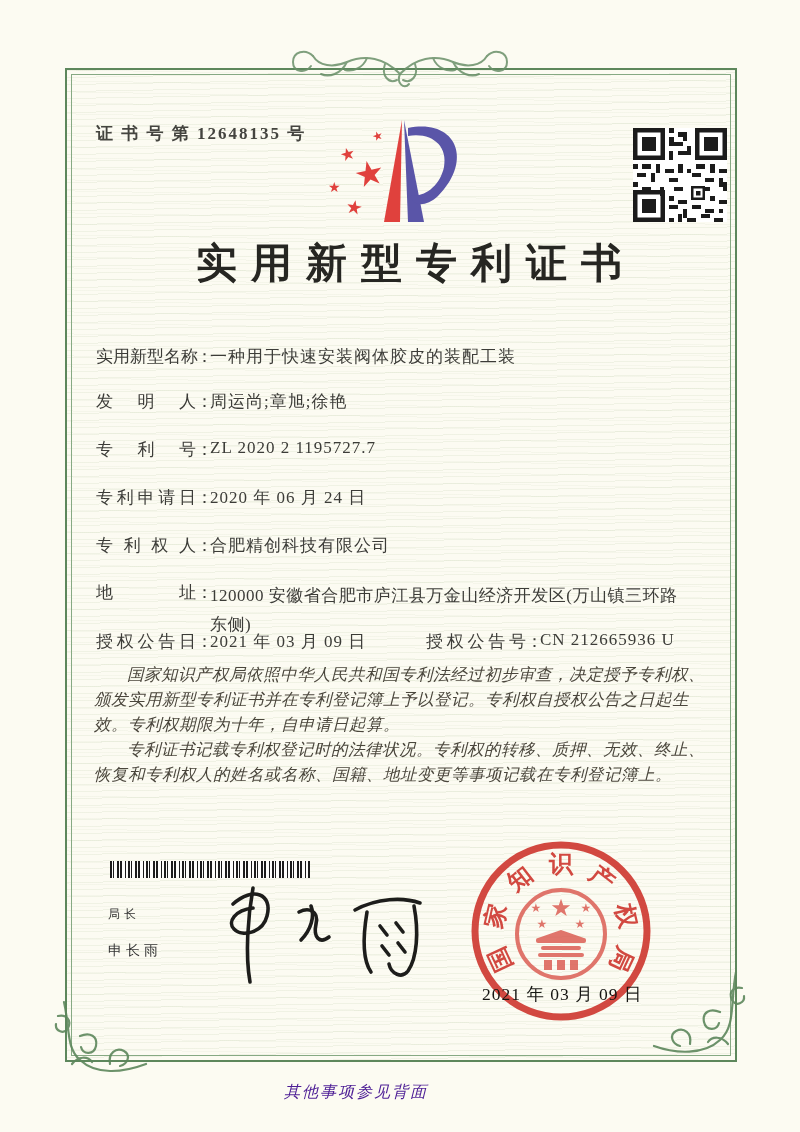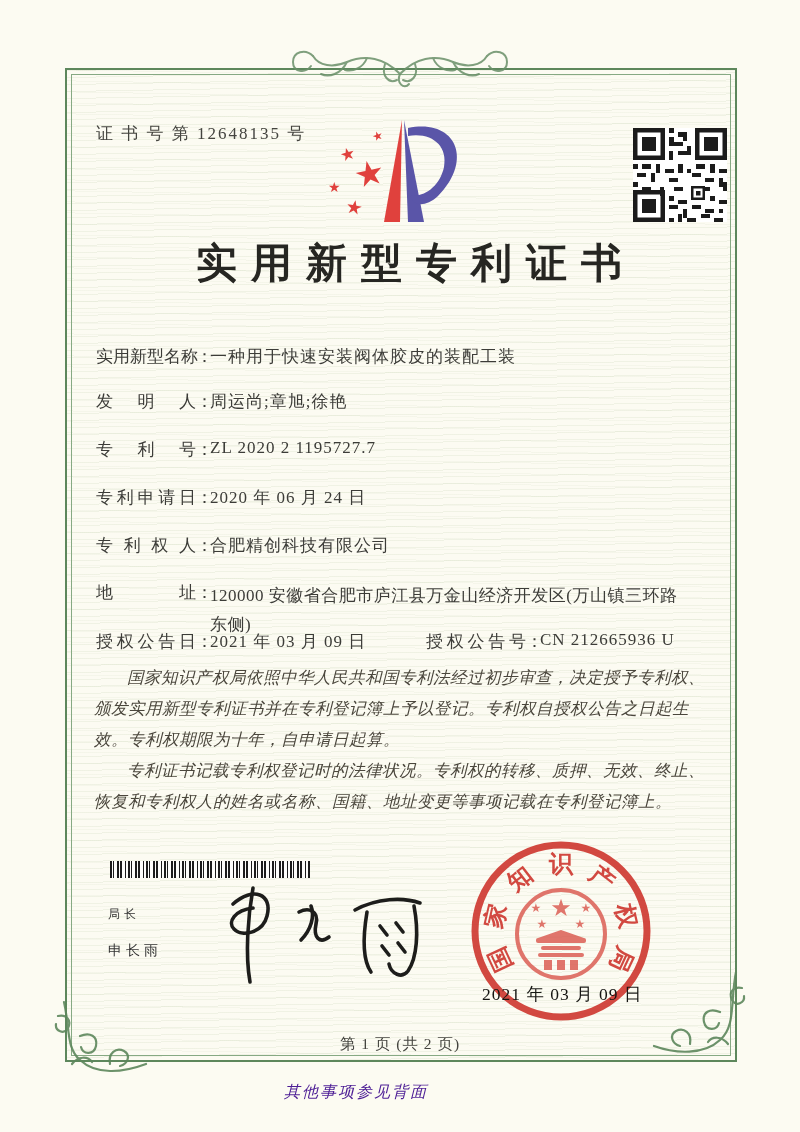--- a/index.html
+++ b/index.html
@@ -21,21 +21,21 @@
   .frame-outer{
     position:absolute;left:65px;top:68px;width:668px;height:990px;
     border:2.5px solid #5d875c;
   }
   .frame-inner{
     position:absolute;left:71px;top:74px;width:658px;height:980px;
     border:1px solid #86a983;
   }
   .cert-no{
     position:absolute;left:96px;top:122px;
-    font-size:17px;letter-spacing:2px;color:#44443f;
+    font-size:17px;letter-spacing:2px;color:#44443f;font-weight:bold;
   }
   .logo{position:absolute;left:328px;top:110px;width:152px;height:122px;}
   .qr{position:absolute;left:633px;top:128px;width:94px;height:94px;}
   .title{
     position:absolute;left:0;top:236px;width:800px;
     text-align:center;font-size:41px;font-weight:bold;color:#262622;
     letter-spacing:14px;text-indent:14px;margin-left:9px;
   }
   .fields{position:absolute;left:96px;top:0;width:616px;font-size:17px;color:#3c3c38;}
   .frow{position:absolute;left:0;white-space:nowrap;}
@@ -43,21 +43,21 @@
     display:inline-block;width:100px;
     text-align:justify;text-align-last:justify;
     vertical-align:top;
   }
   .fcolon{display:inline-block;width:14px;vertical-align:top;}
   .fvalue{display:inline-block;vertical-align:top;letter-spacing:1px;}
   .fvalue.wrap{white-space:normal;width:478px;letter-spacing:0.5px;line-height:29px;}
   .grant2{position:absolute;left:330px;top:0;white-space:nowrap;}
   .paras{
     position:absolute;left:94px;top:662px;width:618px;
-    font-size:16.5px;line-height:31px;color:#4a463c;
+    font-size:16.5px;line-height:25px;color:#4a463c;
     font-style:italic;letter-spacing:0.5px;
   }
   .paras p{margin:0;text-indent:2em;}
   .barcode{
     position:absolute;left:110px;top:861px;width:200px;height:17px;
     background:repeating-linear-gradient(90deg,
       #1c1c1c 0 2px,#fdfdfb 2px 3px,#1c1c1c 3px 4px,#fdfdfb 4px 7px,
       #1c1c1c 7px 9px,#fdfdfb 9px 10px,#1c1c1c 10px 12px,#fdfdfb 12px 15px,
       #1c1c1c 15px 16px,#fdfdfb 16px 18px);
   }
@@ -292,16 +292,15 @@
       <rect x="73" y="108" width="40" height="4" rx="2"></rect>
       <rect x="70" y="115" width="46" height="4" rx="2"></rect>
       <rect x="76" y="122" width="8" height="10"></rect>
       <rect x="89" y="122" width="8" height="10"></rect>
       <rect x="102" y="122" width="8" height="10"></rect>
       <path d="M70,100 L93,92 L116,100 Z"></path>
     </g>
   </svg>
   <div class="seal-date">2021 年 03 月 09 日</div>
 
-  <div class="footer-page">第 1 页 (共 2 页)</div>
   <div class="back-note">其他事项参见背面</div>
 
 </div>
 
 </body></html>

